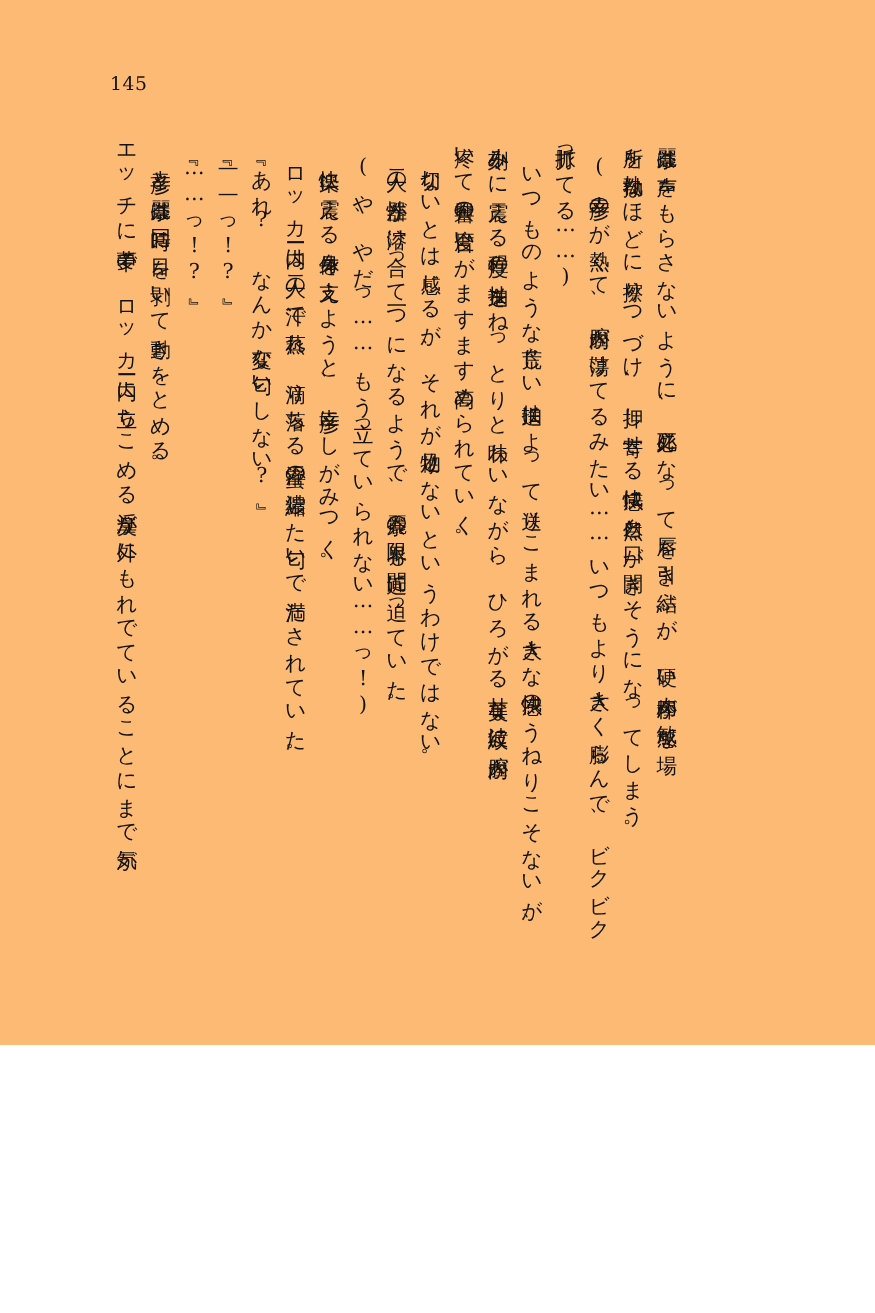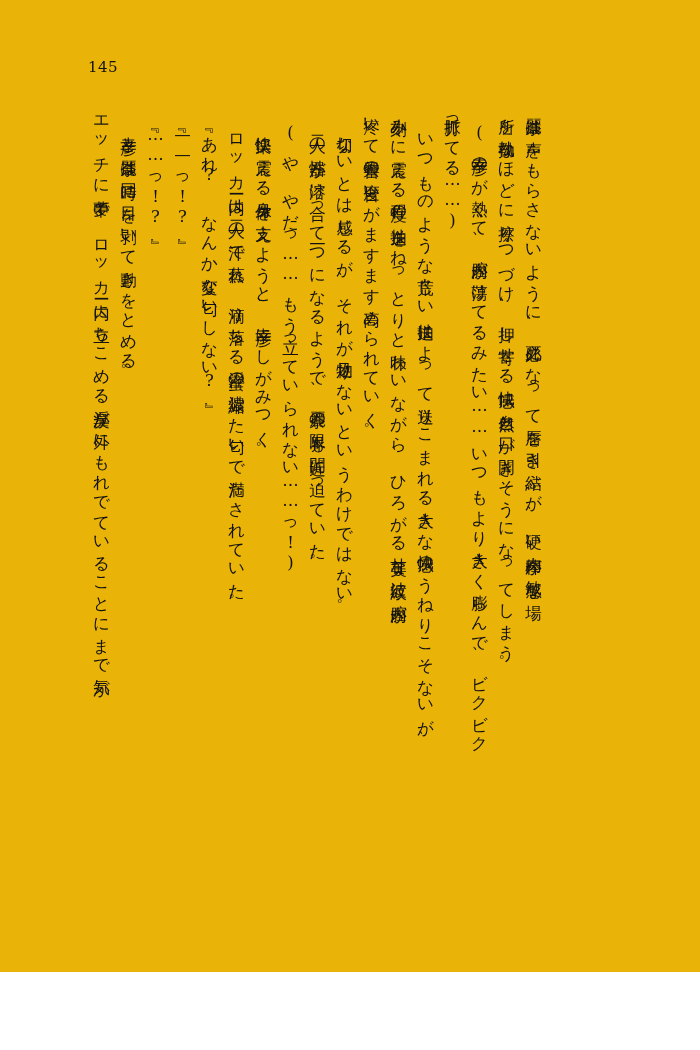--- a/index.html
+++ b/index.html
@@ -6,22 +6,22 @@
     margin: 0;
     padding: 0;
     background: #ffffff;
   }
   body {
     font-family: "DejaVu Serif", "Liberation Serif", serif;
   }
   .page {
     position: relative;
     width: 700px;
-    height: 972px;
-    background: #eab308;
+    height: 836px;
+    background: #fdba74;
     overflow: hidden;
     box-sizing: border-box;
   }
   
   .page-number {
     position: absolute;
     top: 58px;
     left: 88px;
     font-size: 15px;
     color: #111;

